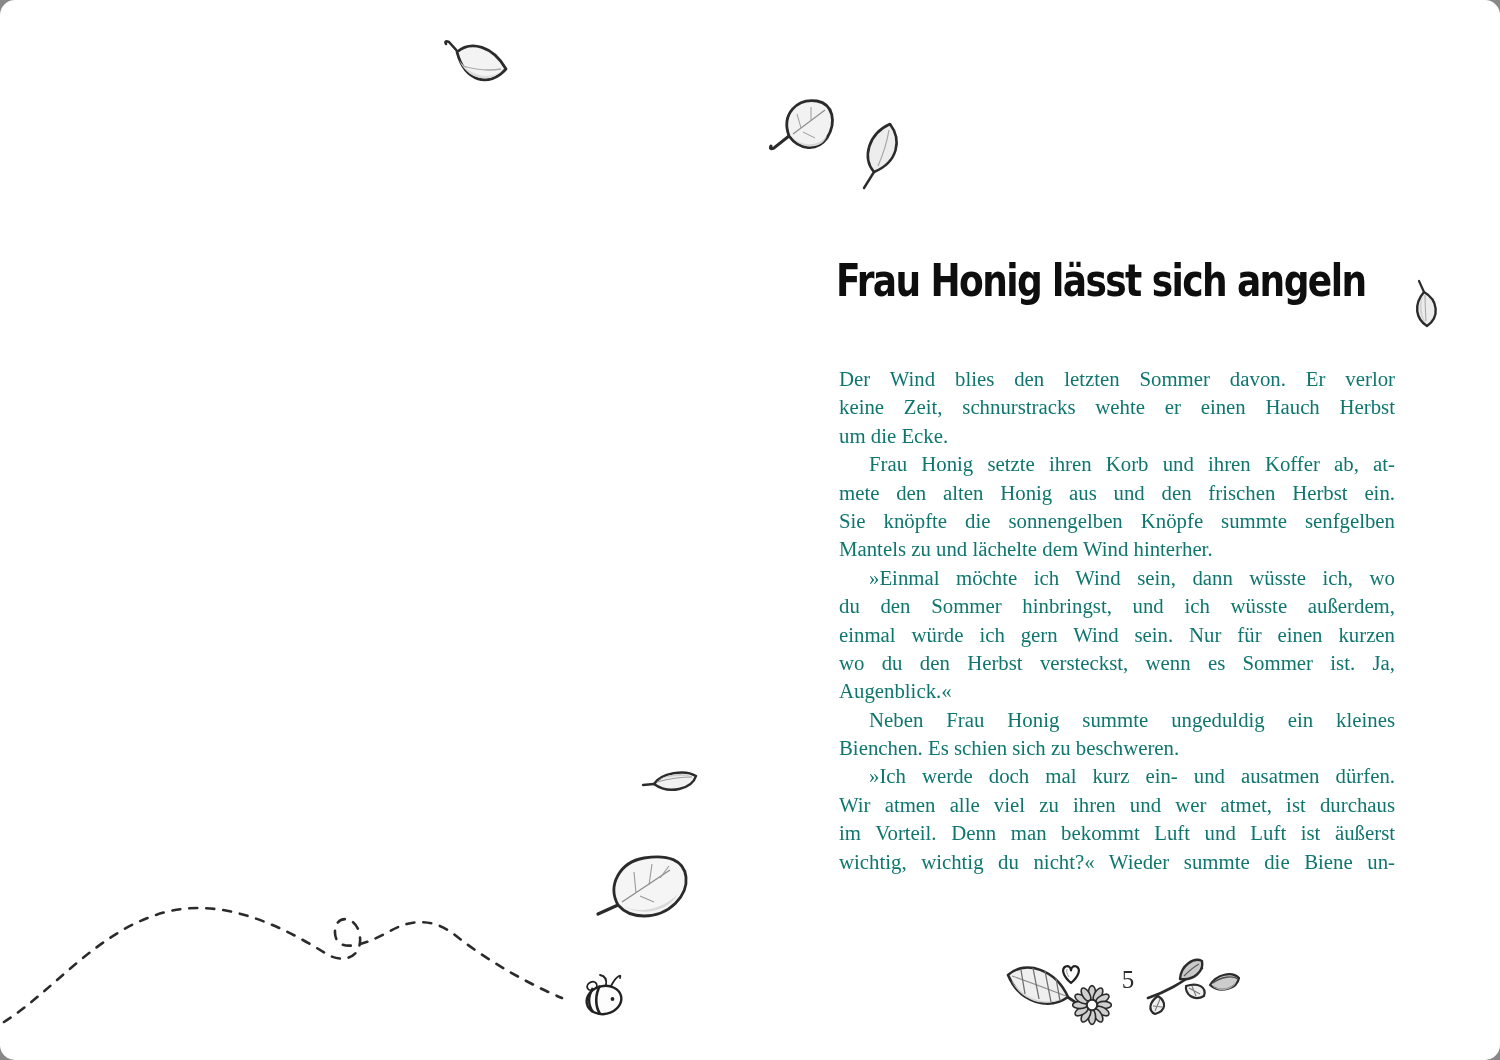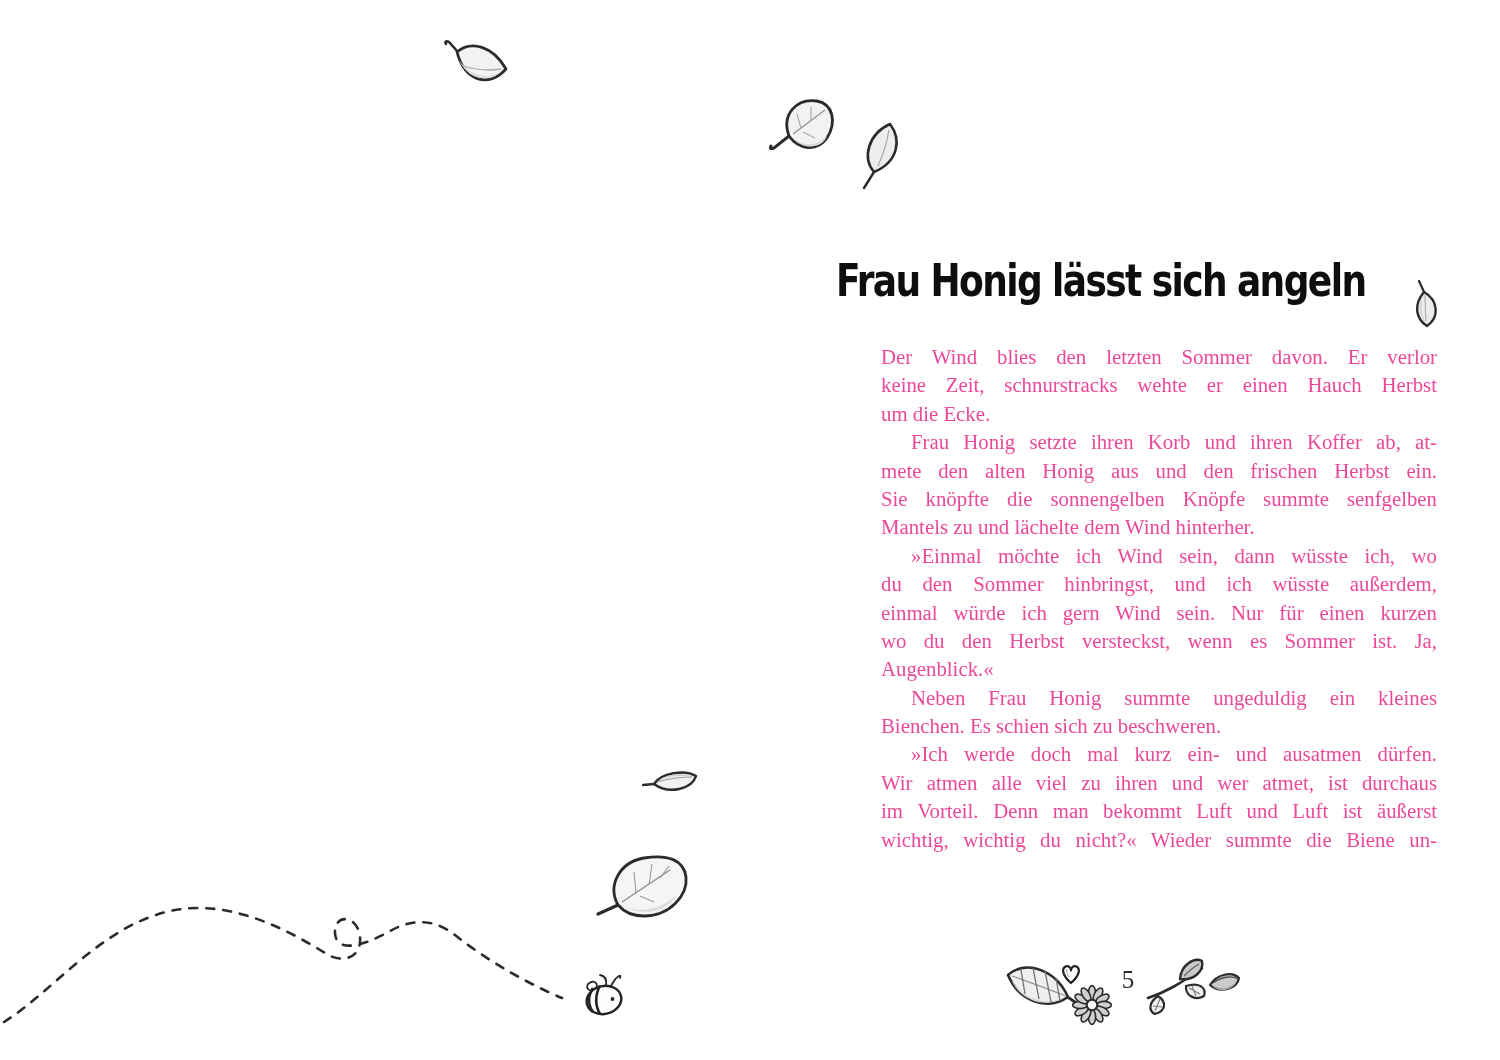--- a/index.html
+++ b/index.html
@@ -1,32 +1,33 @@
 <!DOCTYPE html>
 <html><head>
 <meta charset="utf-8">
 <style>
   html,body { margin:0; padding:0; background:#888; }
   .spread {
     position:relative; width:1500px; height:1060px;
     background:#ffffff; overflow:hidden; margin:0 auto;
     font-family:"Liberation Serif", serif;
+    border-radius:15px;
   }
   .deco { position:absolute; }
   
   .chapter-title {
     position:absolute; left:836px; top:255px; width:600px;
     font-family:"DejaVu Sans", sans-serif;
     font-weight:bold; font-size:36px; letter-spacing:-1.6px;
     color:#0e0e0e; white-space:nowrap;
     transform:scaleY(1.25); transform-origin:left top;
   }
   .body-text {
-    position:absolute; left:839px; top:343px; width:556px;
-    font-size:20.8px; line-height:28.4px; color:#ec4899;margin-left:42px;
+    position:absolute; left:839px; top:365px; width:556px;
+    font-size:20.8px; line-height:28.4px; color:#0f766e;
   }
   .body-text .line {
     text-align:justify; text-align-last:justify;
     height:28.4px; overflow:visible; white-space:nowrap;
   }
   .body-text .line.last { text-align-last:left; }
   .body-text .line.indent { padding-left:30px;font-family:Liberation Serif, serif; }
   .page-number {
     position:absolute; left:1108px; top:966px; width:40px;
     text-align:center; font-size:25px; color:#2c2c2c;

